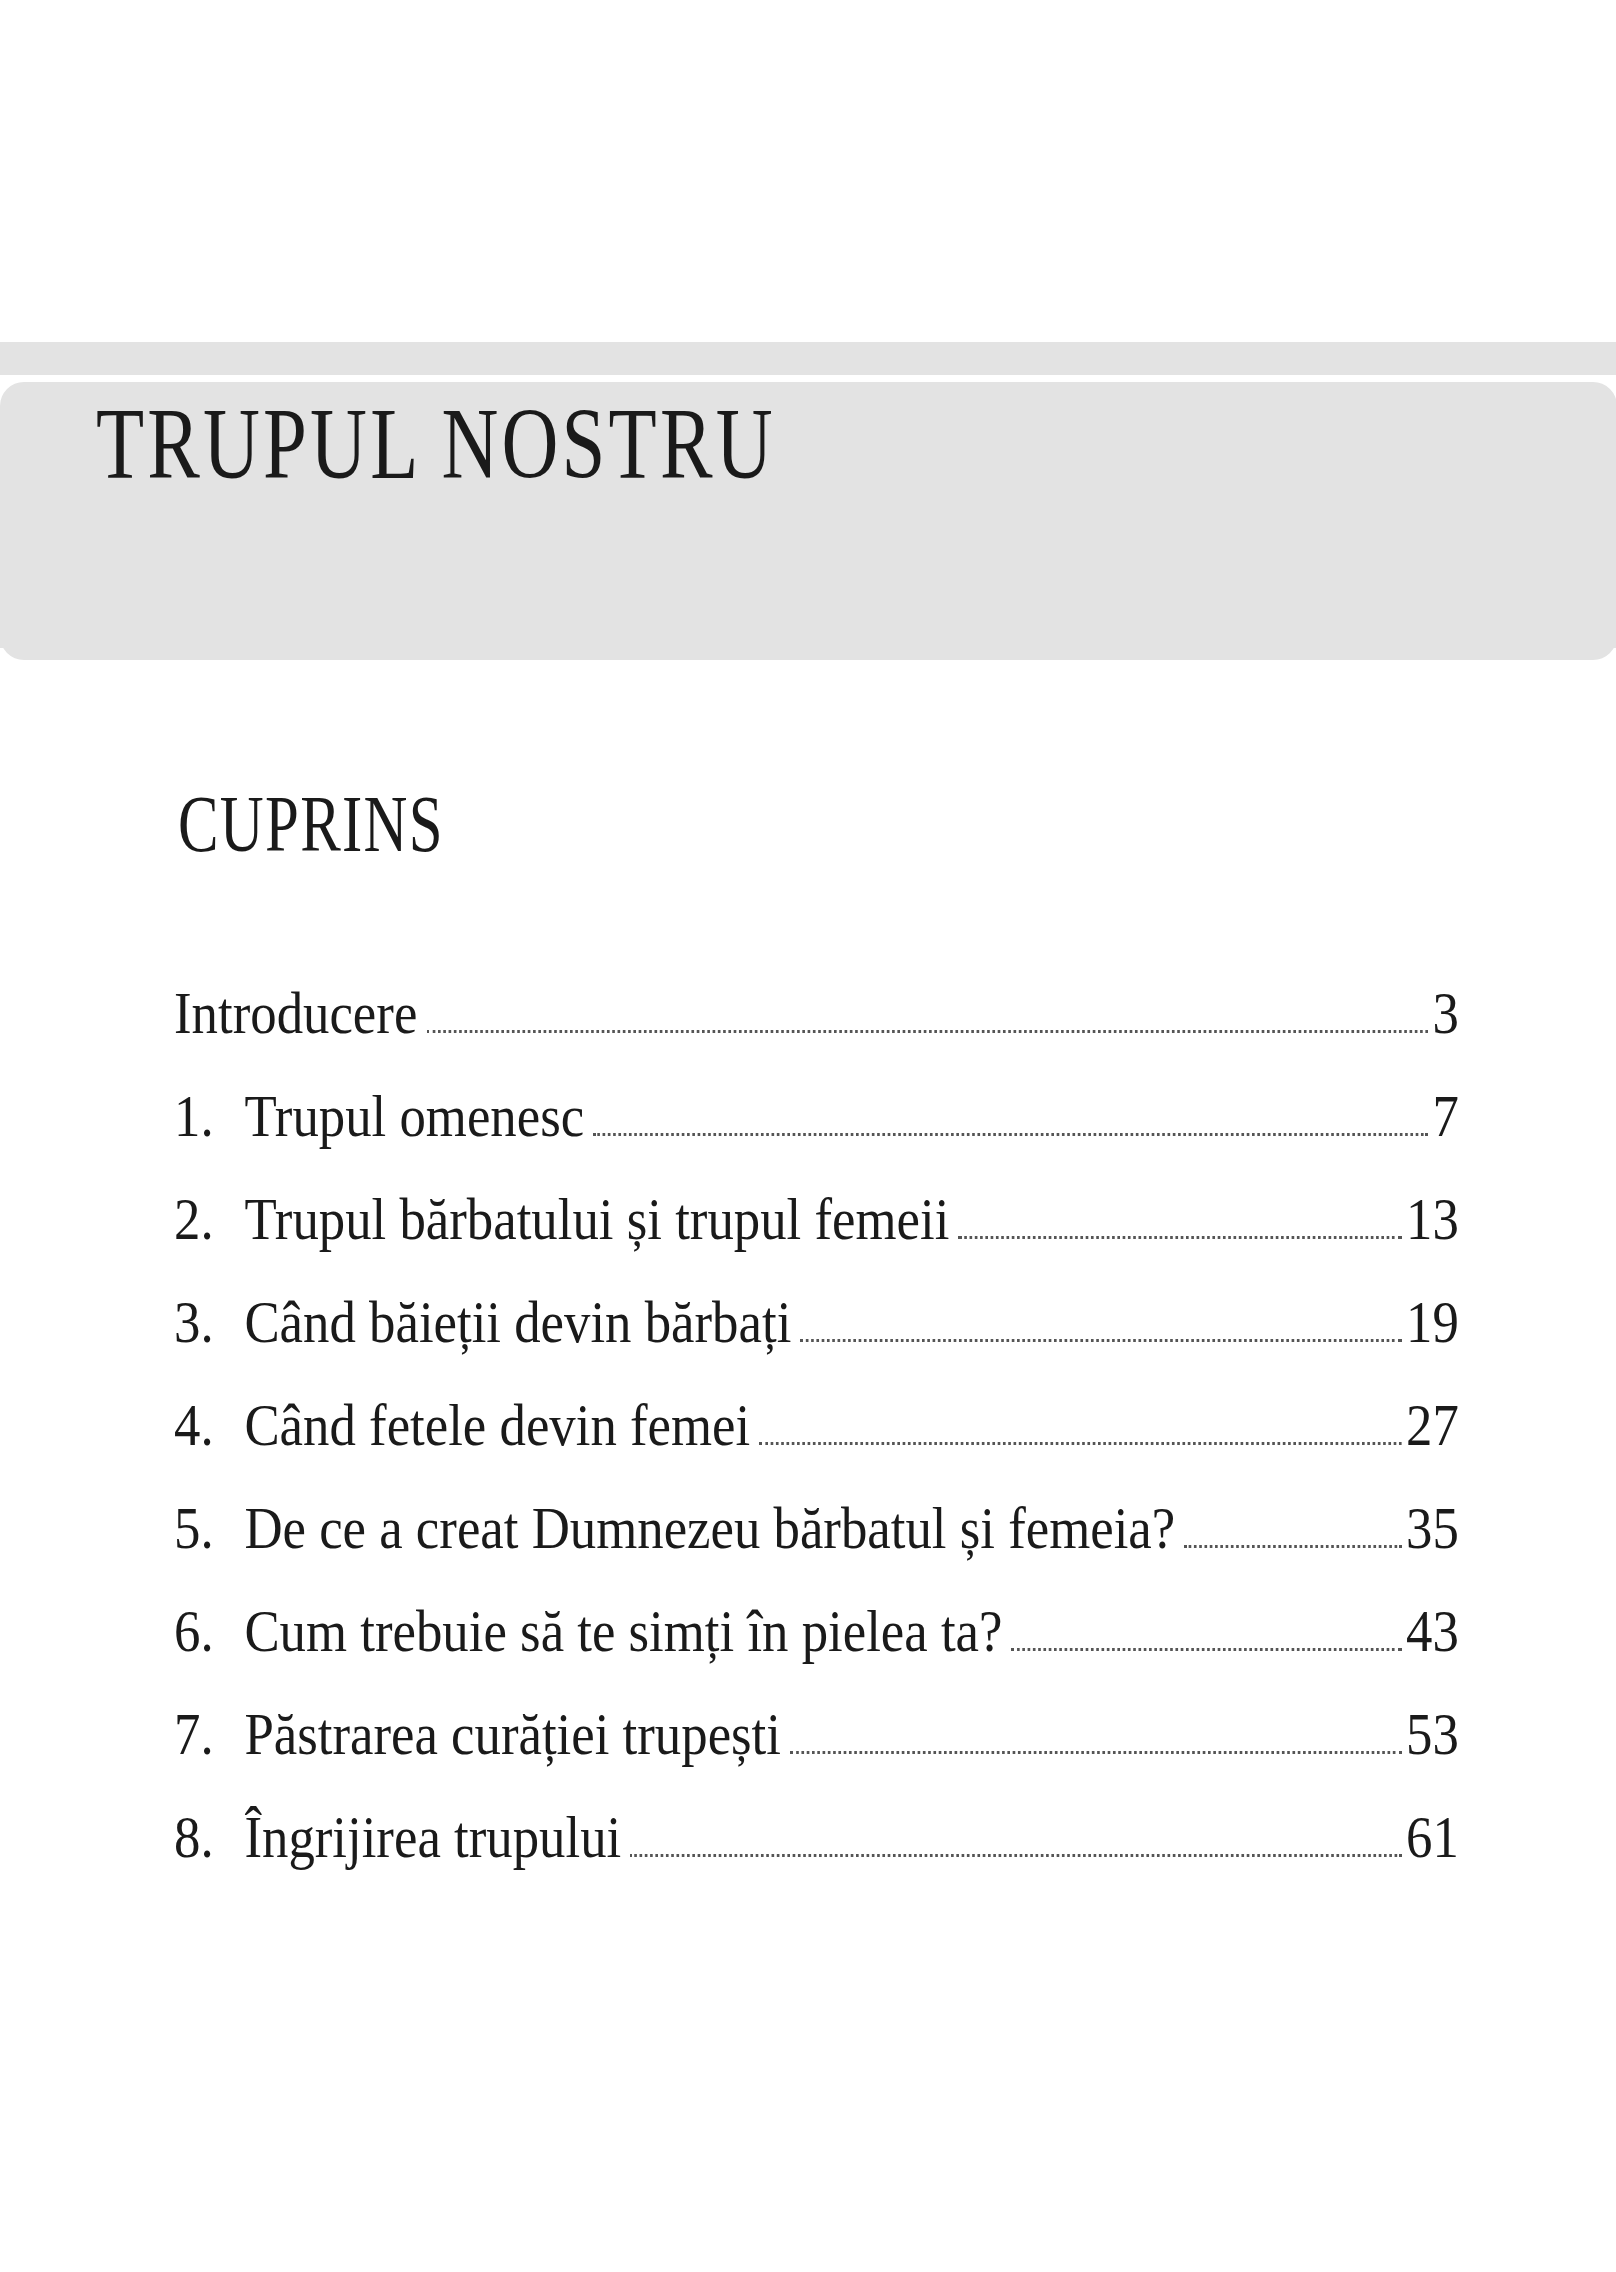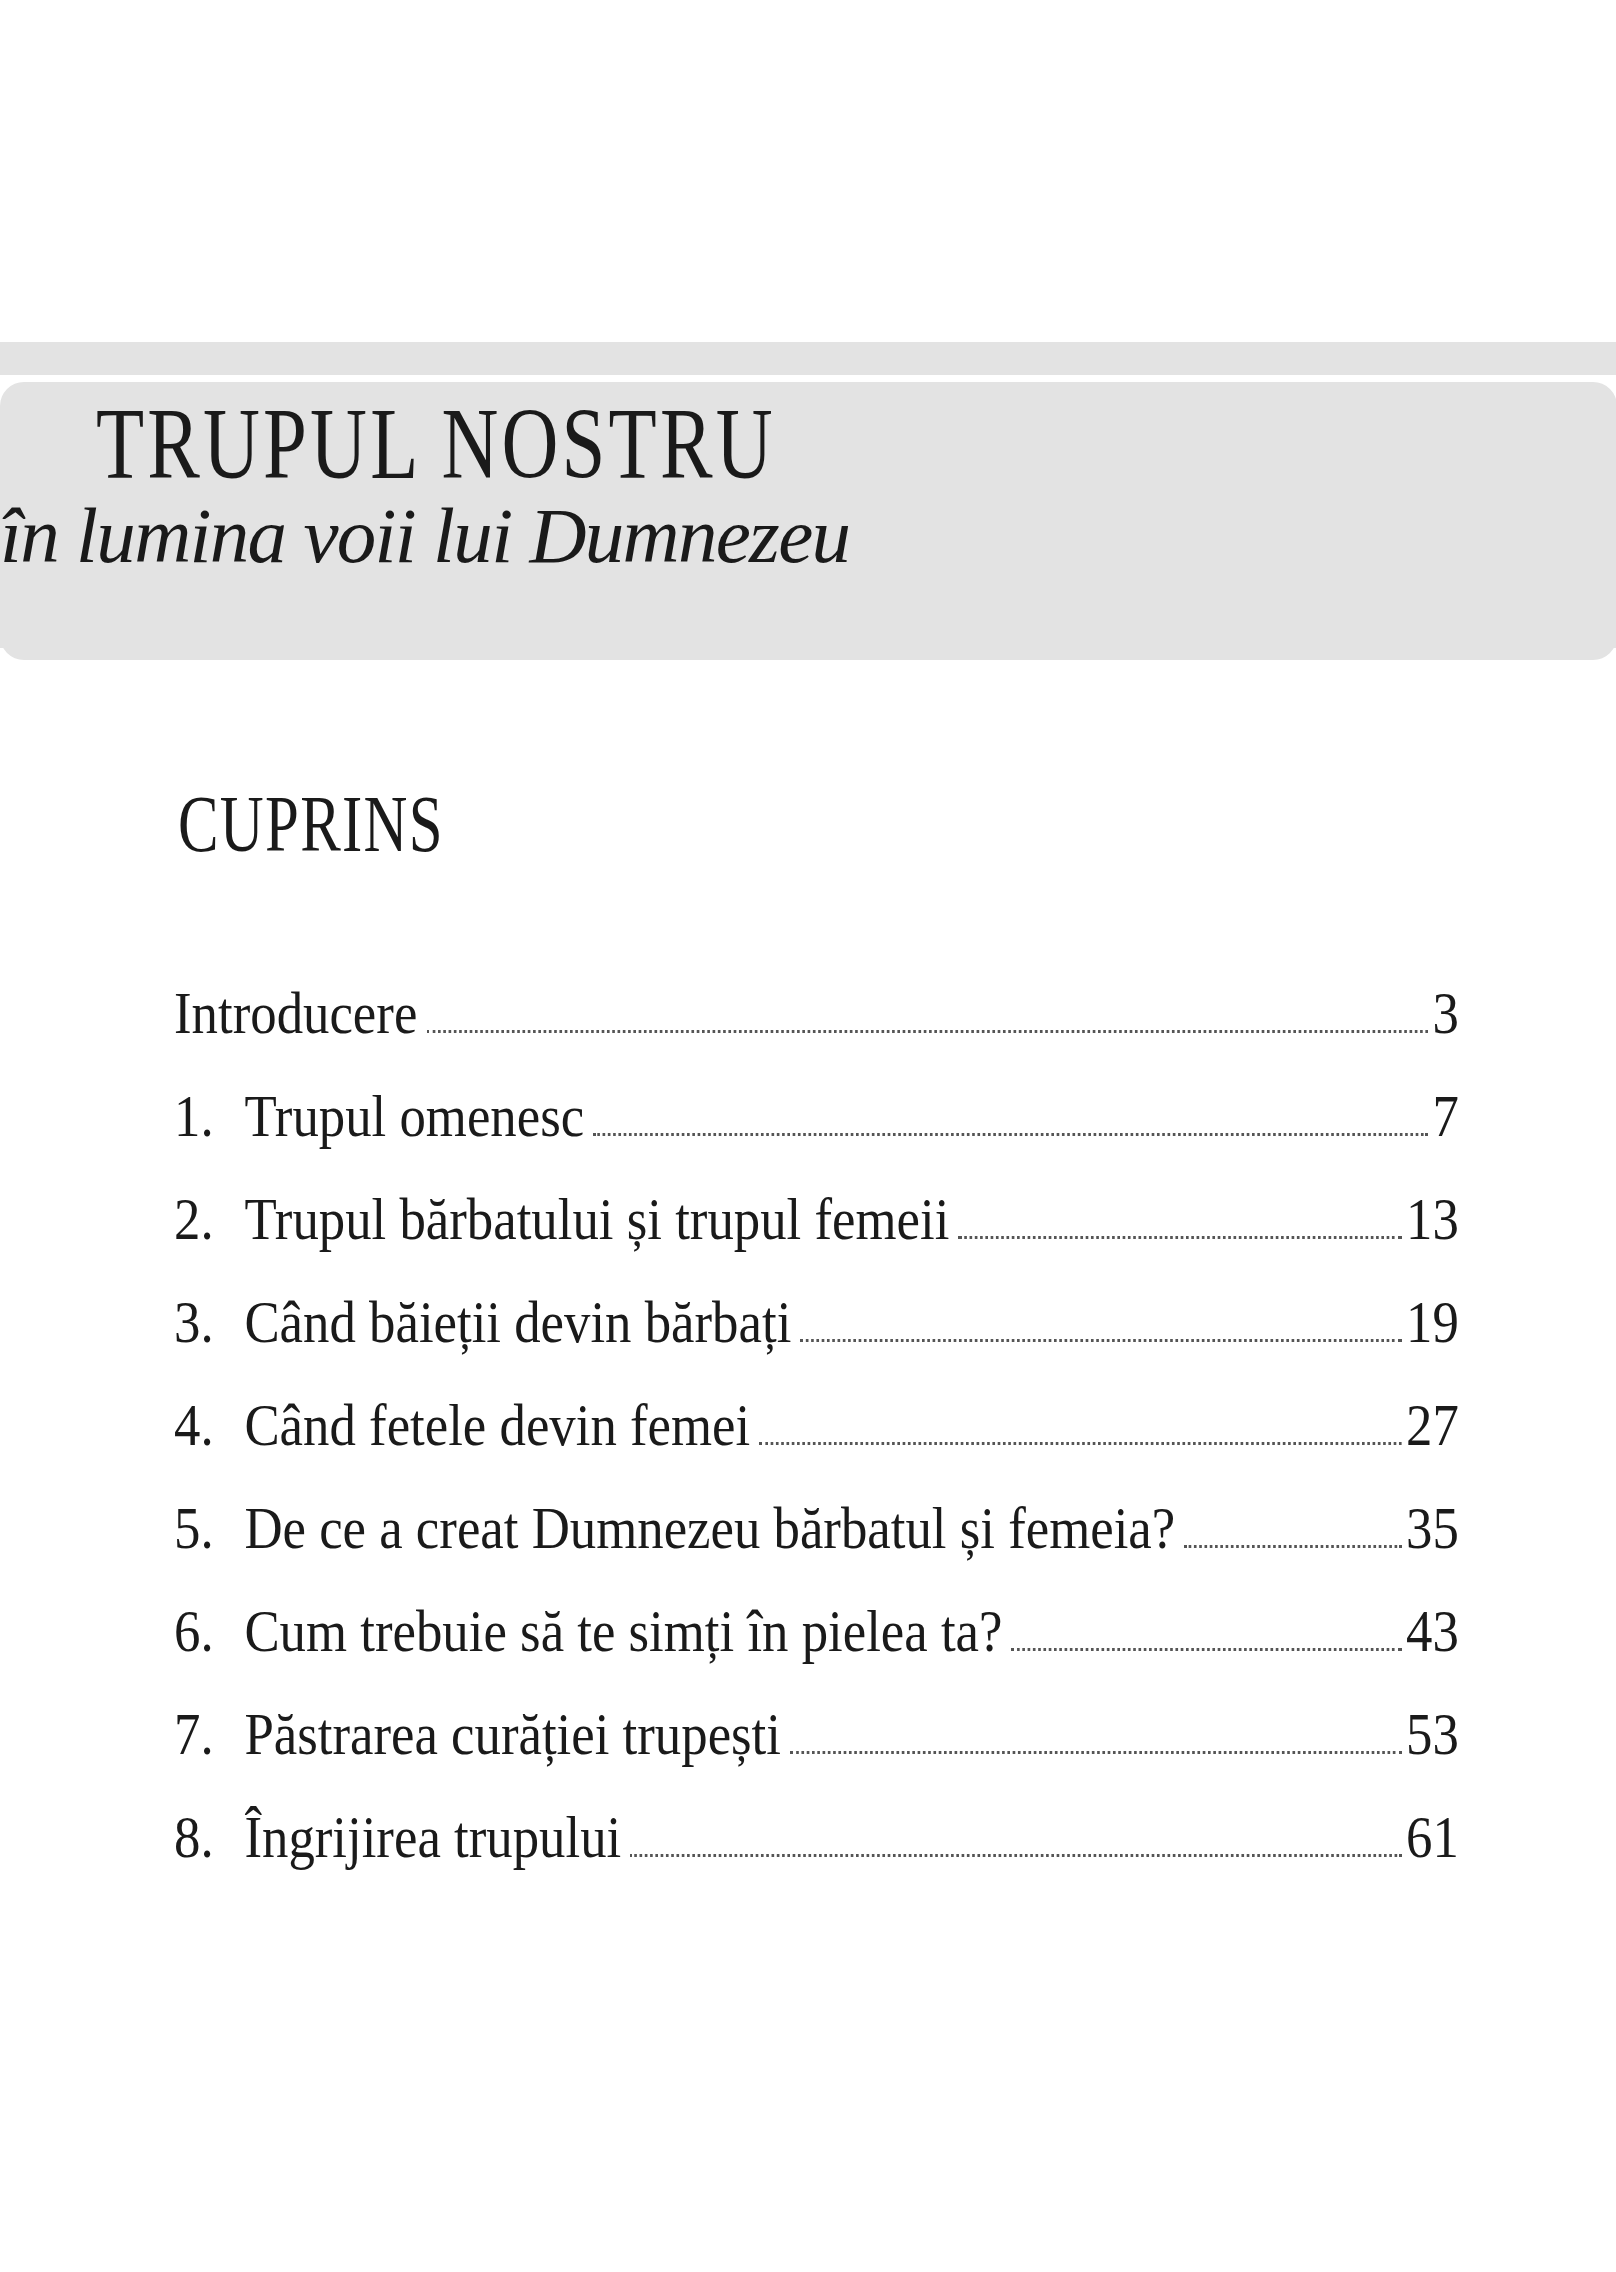--- a/index.html
+++ b/index.html
@@ -70,21 +70,20 @@
 </style>
 </head>
 <body>
 
 <div class="page" style="--page-bg: #ffffff; --band: #e3e3e3; --ink: #1a1a1a; --dots: #555555;">
 
   <div class="bar bar-top"></div>
 
   <div class="band-main">
     <span class="book-title">TRUPUL NOSTRU</span>
-    <span class="book-subtitle">în lumina voii lui Dumnezeu</span>
   </div>
 
   <div class="bar bar-bottom"></div>
 
   <div class="toc-heading">CUPRINS</div>
 
   <div class="toc">
       <div class="toc-row no-num">
 
       <span class="toc-title">Introducere</span>

